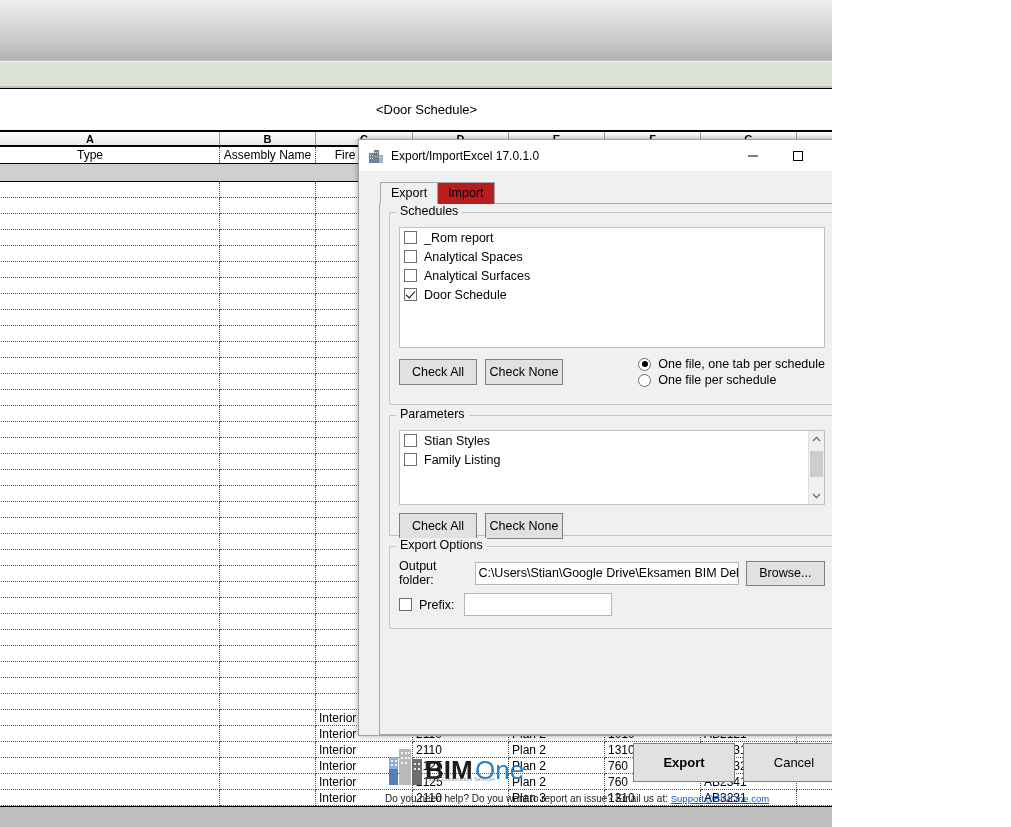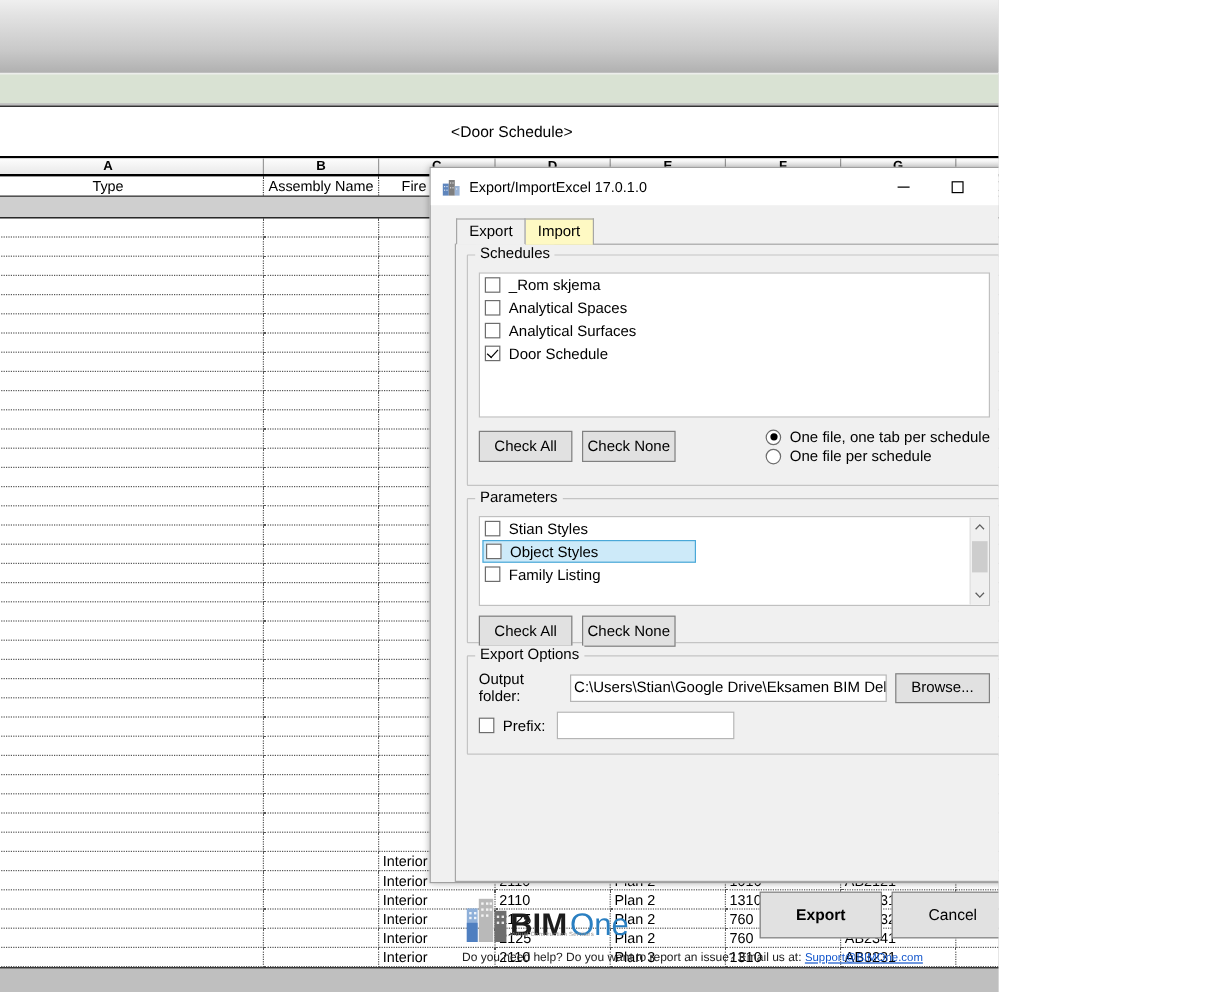--- a/index.html
+++ b/index.html
@@ -111,21 +111,21 @@
   .win-btn svg { display: block; }
 
   .dlg-body { position: relative; padding: 0 10px; }
 
   
   .tabs { display: flex; align-items: flex-end; height: 22px; margin: 11px 0 0 11px; position: relative; z-index: 2;}
   .tab {
     height: 22px; line-height: 21px; padding: 0 10px;
     font-size: 12.5px; color: #000;
     border: 1px solid #a6a6a6; border-bottom: none;
-    background: #fef9c3; margin-right: -1px;
+    background: #b91c1c; margin-right: -1px;
     box-sizing: border-box;
   }
   .tab.active { background: #f0f0f0; border-bottom: 1px solid #f0f0f0; position: relative; z-index: 3;}
   .tabpanel {
     position: relative; margin: -1px 10px 0 10px;
     border: 1px solid #a6a6a6; background: #f0f0f0;
     height: 532px; box-sizing: border-box; padding: 8px 9px 0 9px;
   }
 
   
@@ -719,21 +719,21 @@
       </div>
 
       <div class="tabpanel">
 
         <div class="group">
           <div class="group-legend">Schedules</div>
           <div class="group-frame" style="height:193px">
             <div class="listbox" style="height:121px">
               <div class="list-item">
                 <span class="cb"></span>
-                <span>_Rom skjema</span>
+                <span>_Rom report</span>
               </div>
               <div class="list-item">
                 <span class="cb"></span>
                 <span>Analytical Spaces</span>
               </div>
               <div class="list-item">
                 <span class="cb"></span>
                 <span>Analytical Surfaces</span>
               </div>
               <div class="list-item">
@@ -759,24 +759,20 @@
           </div>
         </div>
 
         <div class="group">
           <div class="group-legend">Parameters</div>
           <div class="group-frame" style="height:121px">
             <div class="listbox" style="height:75px">
               <div class="list-item">
                 <span class="cb"></span>
                 <span>Stian Styles</span>
-              </div>
-              <div class="list-item selected">
-                <span class="cb"></span>
-                <span>Object Styles</span>
               </div>
               <div class="list-item">
                 <span class="cb"></span>
                 <span>Family Listing</span>
               </div>
 
               <div class="vscroll">
                 <div class="vs-arrow">
                   <svg width="9" height="6" viewBox="0 0 9 6">
                       <path d="M1 5 L4.5 1.4 L8 5" fill="none" stroke="#606060" stroke-width="1.1"></path>

